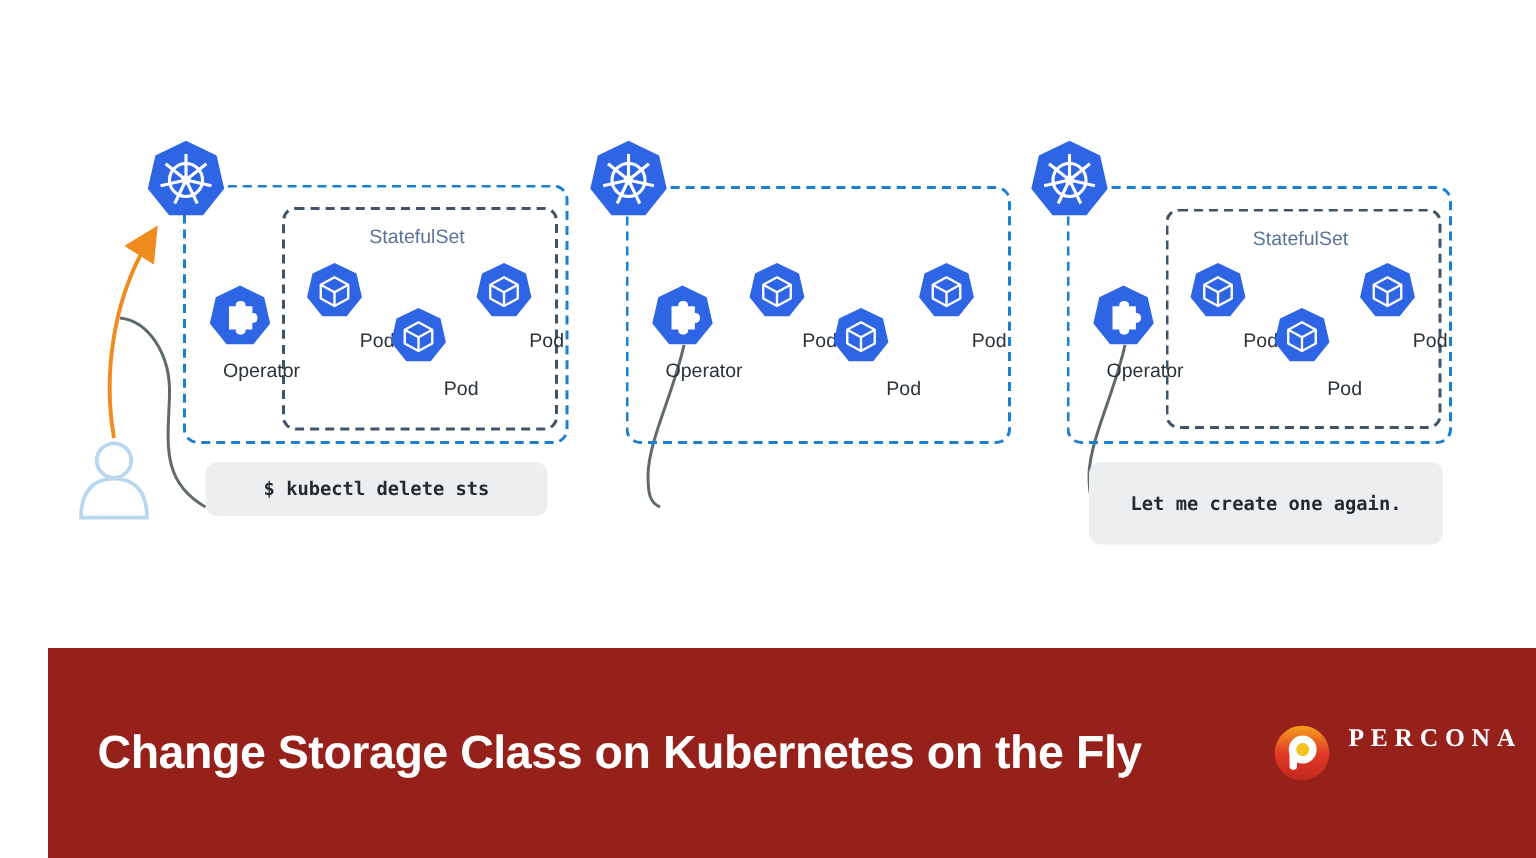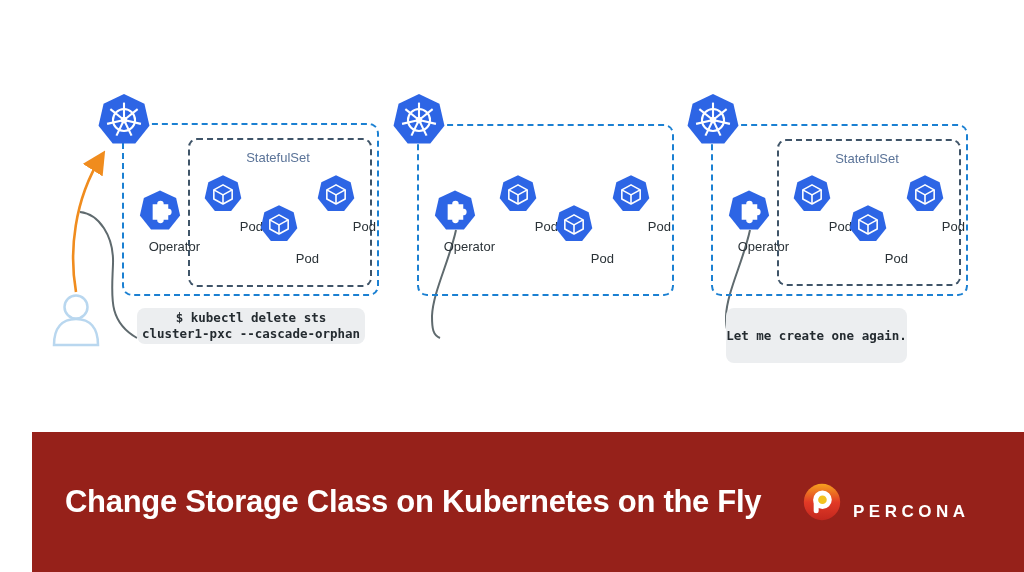--- a/index.html
+++ b/index.html
@@ -13,22 +13,22 @@
   .ss-label{position:absolute;z-index:3;font-size:13px;color:#5A7398;text-align:center;}
   .node-label{position:absolute;z-index:3;font-size:13px;color:#2A3237;text-align:right;width:80px;}
   .bubble{position:absolute;z-index:4;background:#ECEEF0;border-radius:8px;
           display:flex;flex-direction:column;justify-content:center;align-items:center;
           font-family:"DejaVu Sans Mono",monospace;font-weight:bold;font-size:12.5px;
           line-height:16px;color:#242B30;text-align:center;}
   
   .banner{position:absolute;left:0;top:432px;width:1024px;height:140px;background:#96211A;z-index:5;margin-left:32px;}
   .banner-title{position:absolute;left:33px;top:50%;transform:translateY(-50%);
                 color:#ffffff;font-weight:bold;font-size:31px;letter-spacing:-0.3px;white-space:nowrap;}
-  .brand{position:absolute;left:770px;top:50%;transform:translateY(-50%);
-         display:flex;align-items:flex-end;gap:11px;}
+  .brand{position:absolute;left:816px;top:50%;transform:translateY(-50%);
+         display:flex;align-items:flex-start;gap:11px;font-family:Liberation Serif, serif;}
   .brand-word{color:#ffffff;font-weight:bold;font-size:17px;letter-spacing:4.5px;}
 </style>
 </head>
 <body>
 
 <div id="stage">
 
   <svg width="0" height="0" style="position:absolute">
     <defs>
       <symbol id="sym-k8s" viewBox="0 0 100 96">
@@ -93,21 +93,20 @@
   <svg class="icon" style="left:258px;top:204px" width="42" height="40">
       <use href="#sym-pod"></use>
     </svg>
   <div class="node-label" style="left:239px;top:251px">Pod</div>
   <svg class="icon" style="left:315px;top:174px" width="42" height="40">
       <use href="#sym-pod"></use>
     </svg>
   <div class="node-label" style="left:296px;top:219px">Pod</div>
   <div class="bubble" style="left:137px;top:308px;width:228px;height:36px">
     <span>$ kubectl delete sts</span>
-    <span>cluster1-pxc --cascade-orphan</span>
   </div>
 
   <svg class="icon" style="left:390px;top:92px" width="58" height="56">
       <use href="#sym-k8s"></use>
     </svg>
   <div class="box-outer" style="left:417px;top:124px;width:253px;height:168px"></div>
   <svg class="icon" style="left:432px;top:189px" width="46" height="44">
       <use href="#sym-operator"></use>
     </svg>
   <div class="node-label" style="left:415px;top:239px">Operator</div>
@@ -139,21 +138,21 @@
     </svg>
   <div class="node-label" style="left:772px;top:219px">Pod</div>
   <svg class="icon" style="left:847px;top:204px" width="42" height="40">
       <use href="#sym-pod"></use>
     </svg>
   <div class="node-label" style="left:828px;top:251px">Pod</div>
   <svg class="icon" style="left:904px;top:174px" width="42" height="40">
       <use href="#sym-pod"></use>
     </svg>
   <div class="node-label" style="left:885px;top:219px">Pod</div>
-  <div class="bubble" style="left:726px;top:308px;width:181px;height:55px">
+  <div class="bubble" style="left:726px;top:308px;width:236px;height:55px">
     <span>Let me create one again.</span>
   </div>
 
   <div class="banner">
     <div class="banner-title">Change Storage Class on Kubernetes on the Fly</div>
     <div class="brand">
       <svg width="40" height="40" viewBox="0 0 44 44">
         <defs>
           <linearGradient id="pg" x1="0" y1="0" x2="0" y2="1">
             <stop offset="0" stop-color="#F6A11E"></stop>

